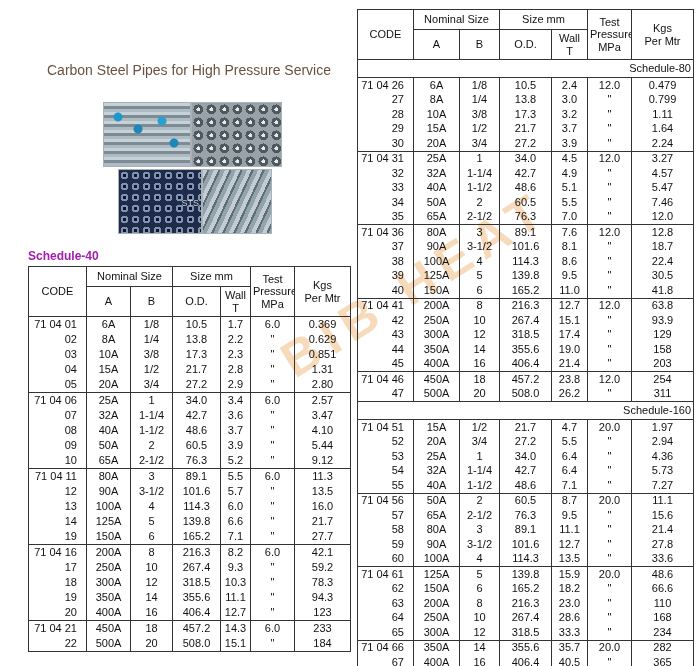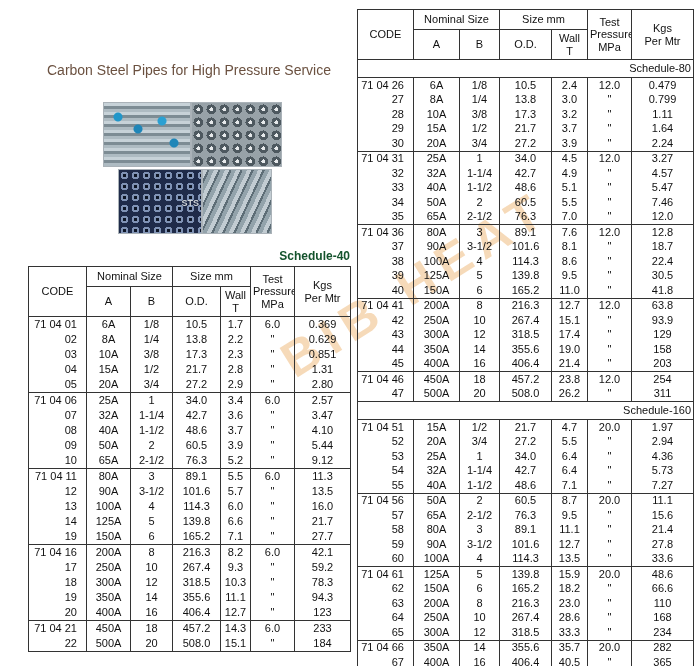--- a/index.html
+++ b/index.html
@@ -27,23 +27,23 @@
       radial-gradient(circle 5px at 70px 40px,#1f86b8 0 4px,transparent 5px),
       repeating-linear-gradient(180deg,#c7d2d8 0 3px,#7d8c94 3px 6px,#aebbc2 6px 9px);}
   .photo2{left:163px;top:0;width:89px;height:63px;background-color:#8d979e;
     background-image:radial-gradient(circle at 50% 50%,#e6e9eb 0 2px,#4d585f 2px 5px,#98a2a8 5px 6px);
     background-size:13px 13px;}
   .photo3{left:90px;top:67px;width:82px;height:63px;background-color:#1f2b49;
     background-image:radial-gradient(circle at 50% 50%,#0e1626 0 2px,#8093b5 2px 4px,transparent 4px);
     background-size:11px 11px;}
   .photo4{left:174px;top:67px;width:68px;height:63px;
     background:repeating-linear-gradient(115deg,#c2ccd2 0 4px,#5d6d76 4px 6px,#93a3ab 6px 10px);}
-  .sts-label{position:absolute;right:2px;top:45%;font-size:9px;color:#cfd4d8;font-weight:bold;}
-
-  .sched40-title{margin-top:15px;text-align:right;font-weight:bold;font-size:12px;color:#14532d;}
+  .sts-label{position:absolute;right:2px;top:45%;font-size:9px;color:#cfd4d8;}
+
+  .sched40-title{margin-top:15px;text-align:left;font-weight:bold;font-size:12px;color:#a21caf;}
 
   table.spec{border-collapse:collapse;table-layout:fixed;width:100%;margin-top:3px;border:1px solid #333;background:transparent;}
   .spec th,.spec td{
     border-left:1px solid #333;border-right:1px solid #333;
     font-weight:normal;font-size:11px;color:#111;
     padding:0 2px;text-align:center;vertical-align:middle;line-height:1.15;
     overflow:hidden;white-space:nowrap;
   }
   .spec thead th{border:1px solid #333;}
   .spec thead tr:first-child th{height:19px;}

